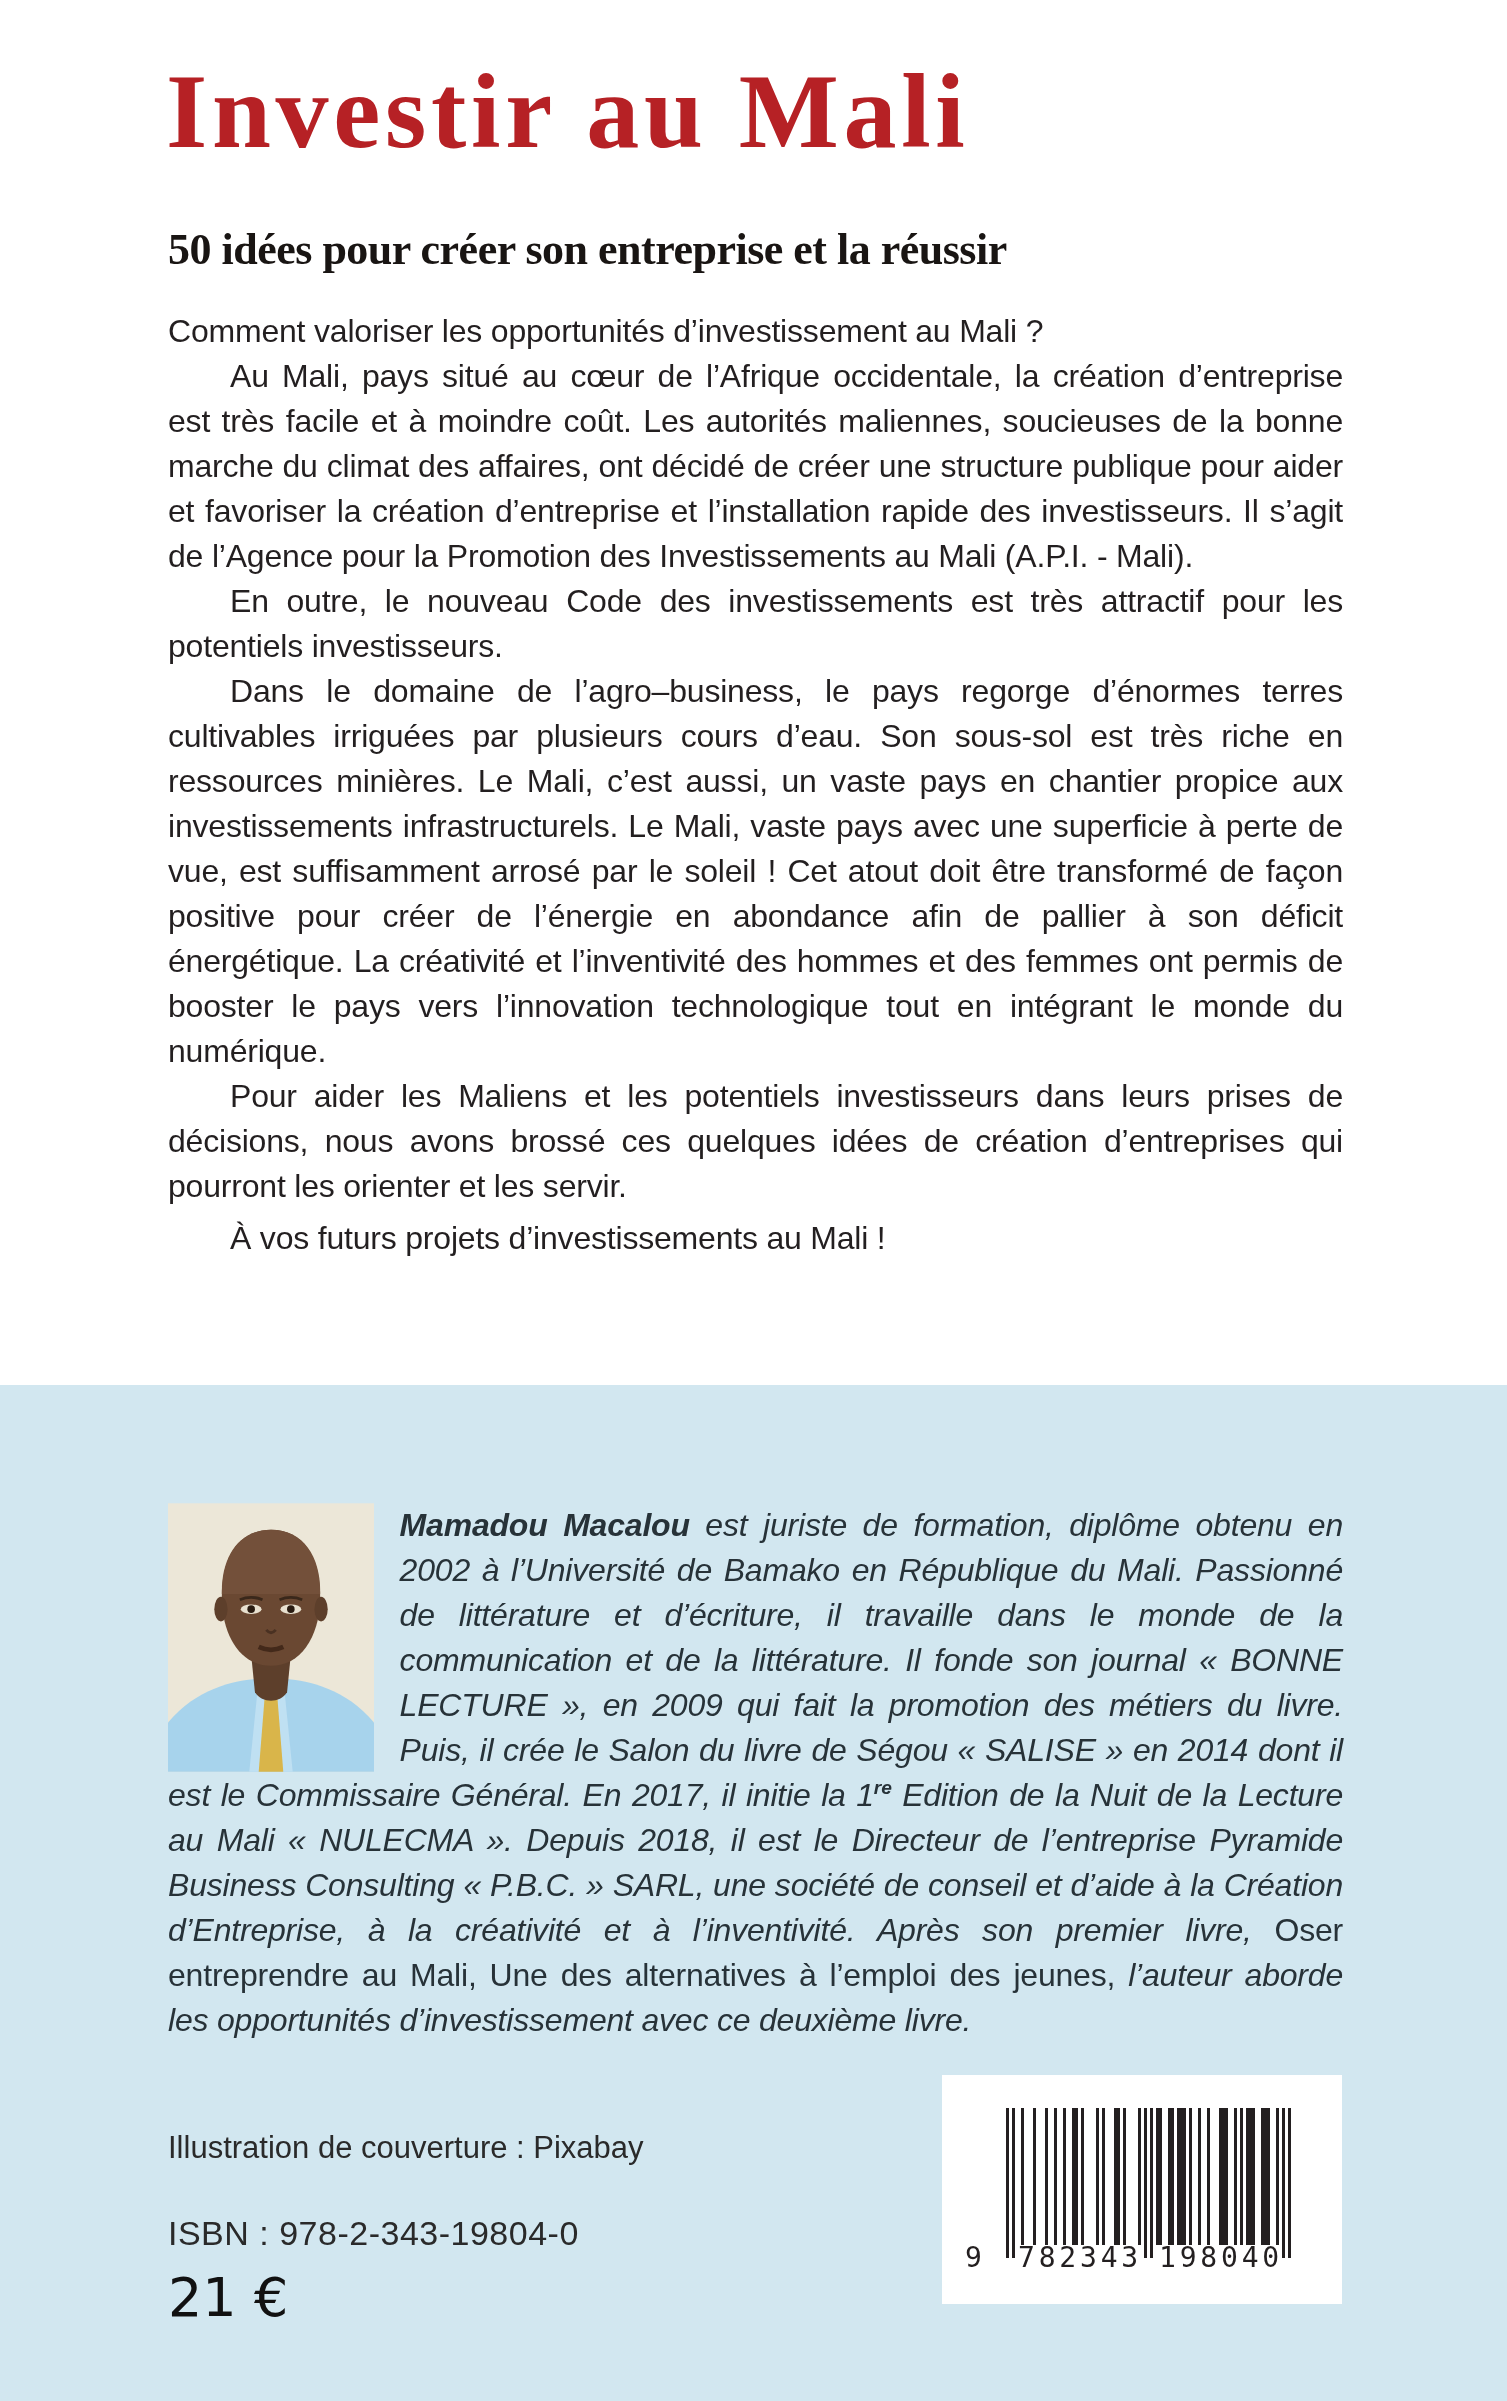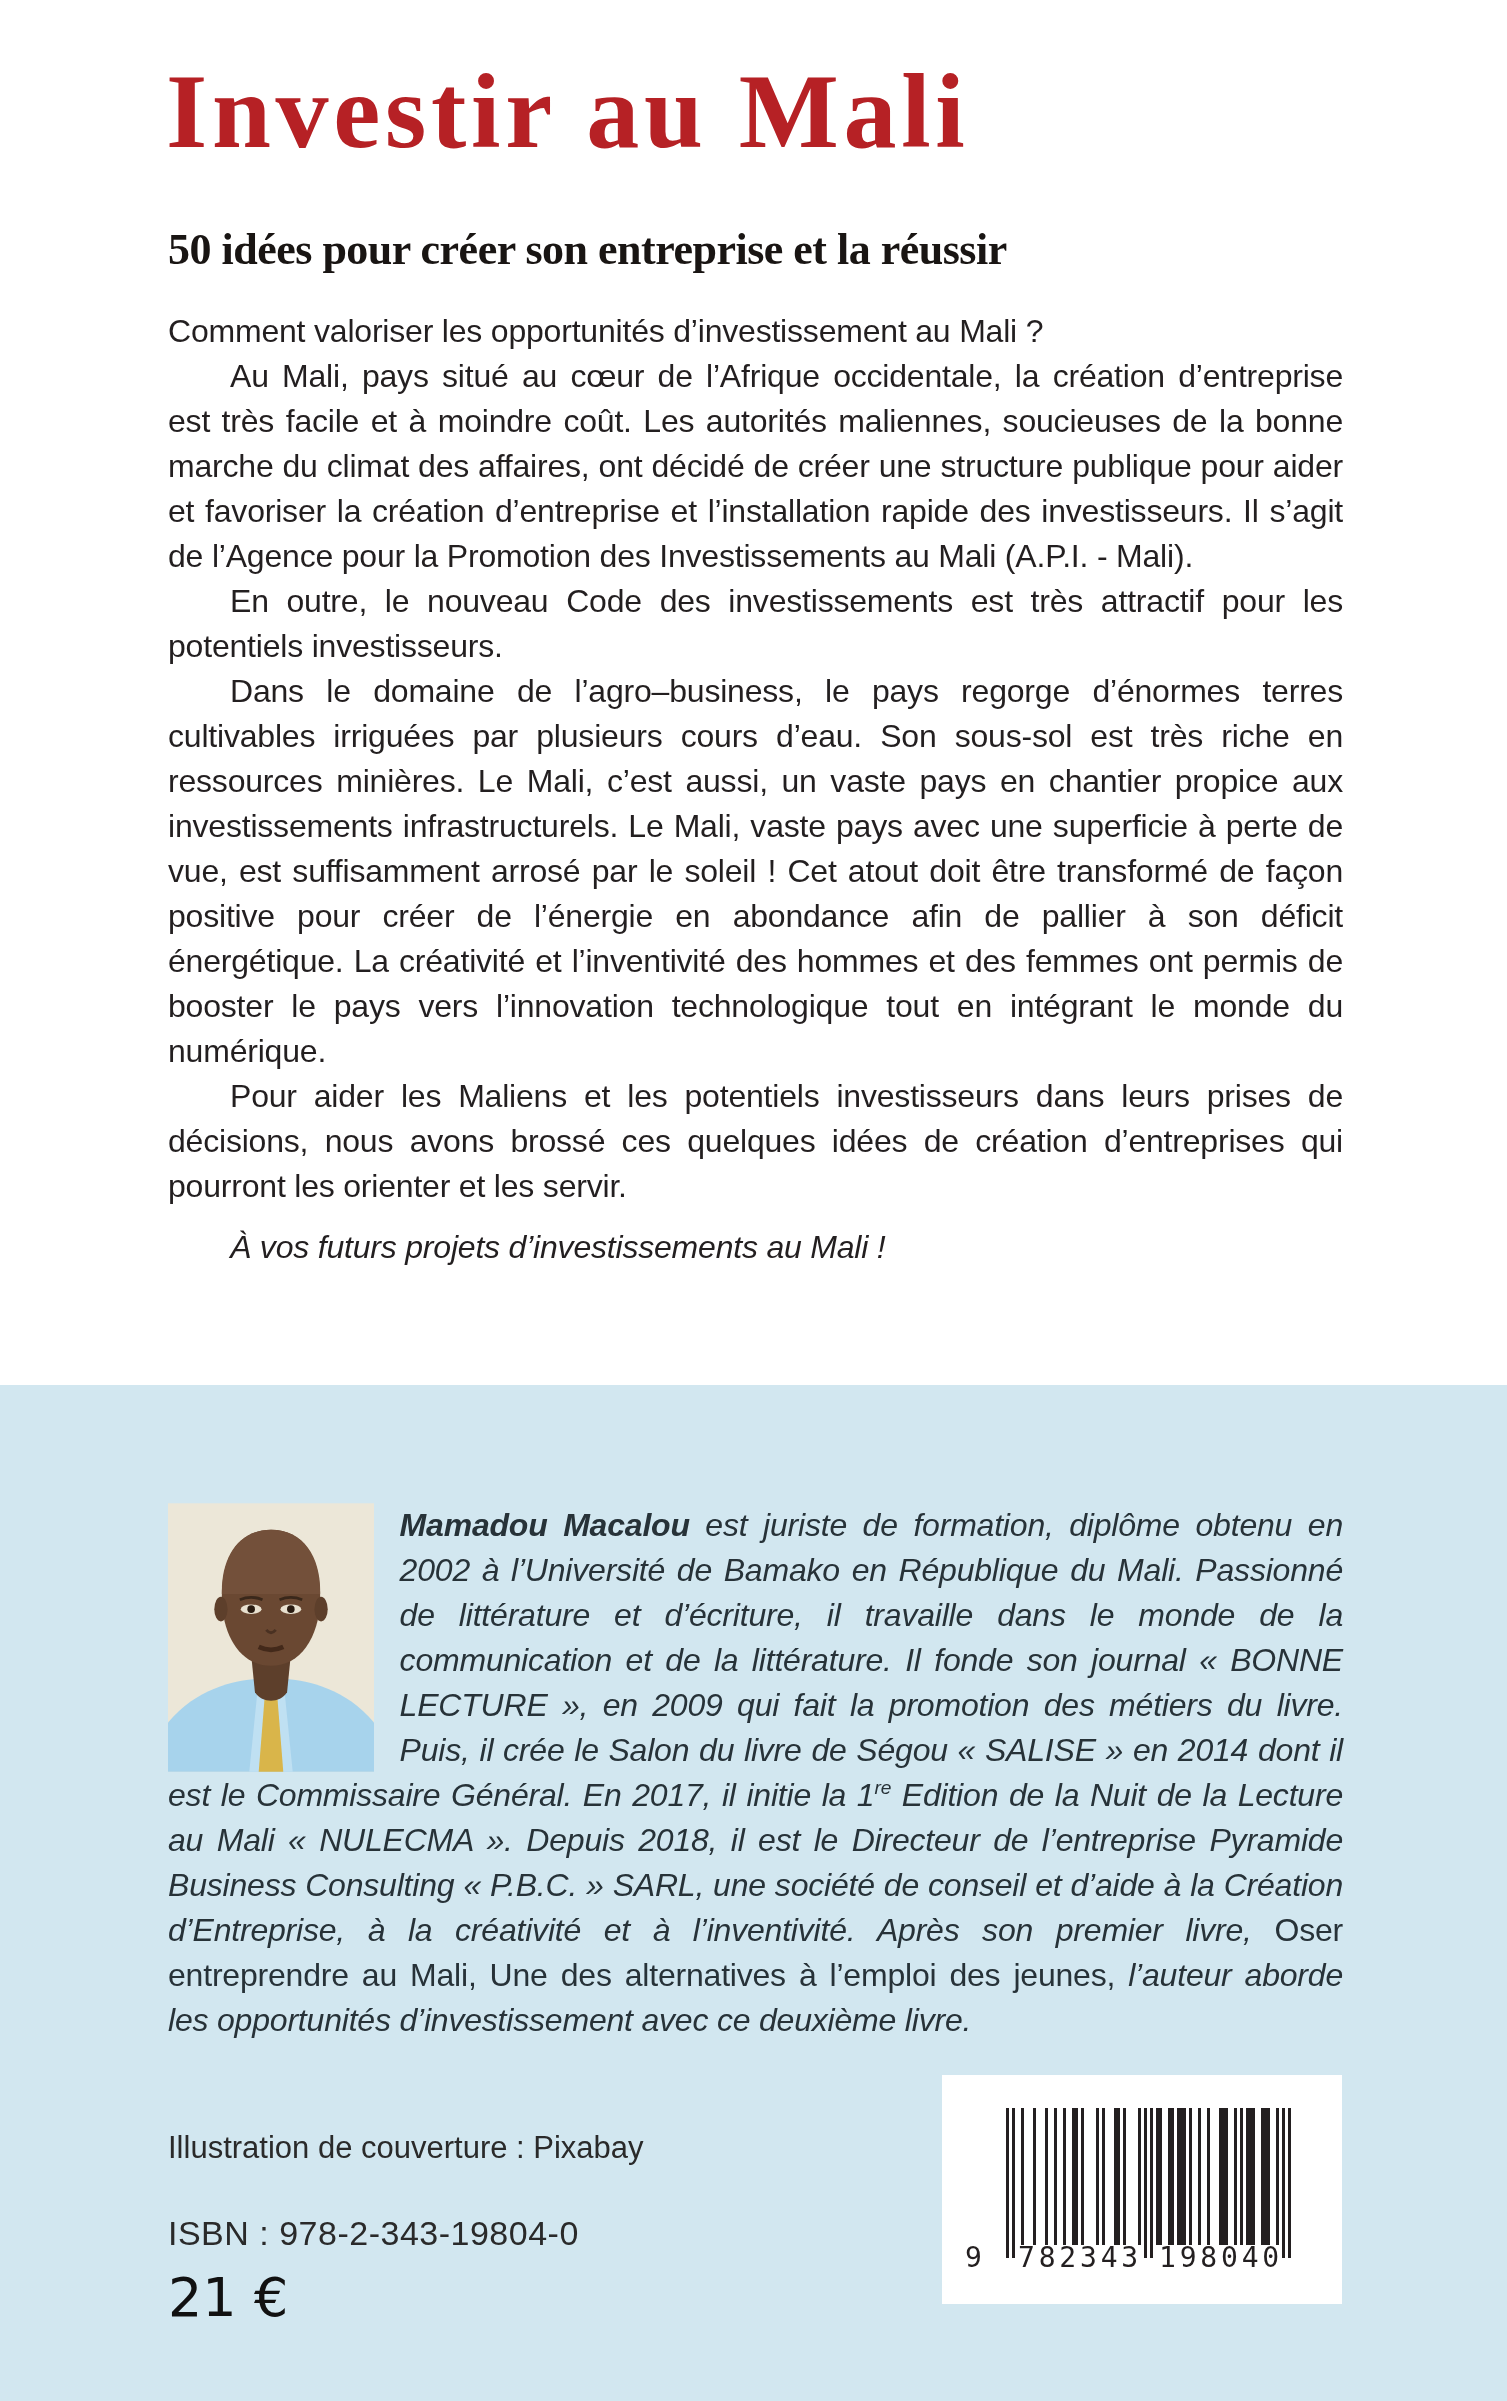--- a/index.html
+++ b/index.html
@@ -34,21 +34,21 @@
   
   .synopsis{
     position:absolute;left:168px;top:309px;width:1175px;
     font-size:32px;line-height:45px;
     letter-spacing:-0.2px;
     text-align:justify;
     color:#231f20;
   }
   .synopsis p{margin:0;}
   .synopsis p.indent{text-indent:62px;}
-  .synopsis p.closing{margin-top:16px;font-style:italic;}
+  .synopsis p.closing{margin-top:7px;}
   
   .band{
     position:absolute;left:0;top:1385px;
     width:1508px;height:1017px;
     background:#d2e7f0;
   }
   
   .bio{
     position:absolute;left:168px;top:1503px;width:1175px;
     font-size:32px;line-height:45px;
@@ -59,21 +59,21 @@
   }
   .bio .photo{
     float:left;
     width:206px;height:269px;
     margin-right:25.6px;
     display:block;
   }
   .bio p{margin:0;}
   .bio strong{font-weight:bold;margin-top:32px;}
   .bio .roman{font-style:normal;}
-  .bio sup{font-size:60%;line-height:0;}
+  .bio sup{font-size:60%;line-height:0;font-weight:bold;}
   
   .credit{
     position:absolute;left:168px;top:2130px;
     font-size:31px;color:#2a2a2a;
   }
   .isbn{
     position:absolute;left:168px;top:2214px;
     font-size:34px;color:#2a2a2a;
     letter-spacing:0.5px;
   }

